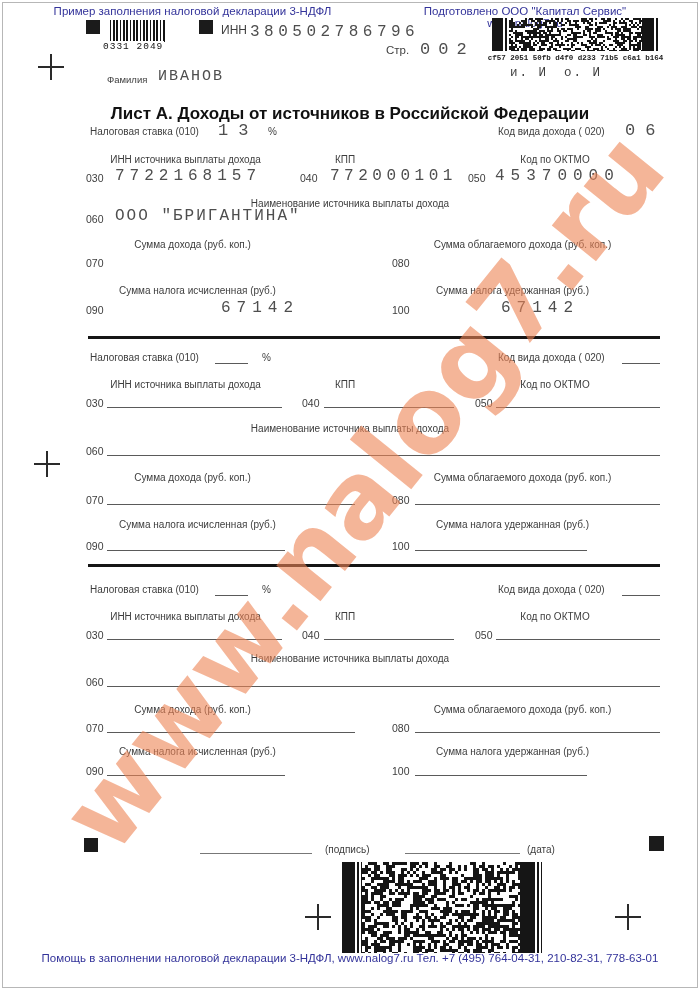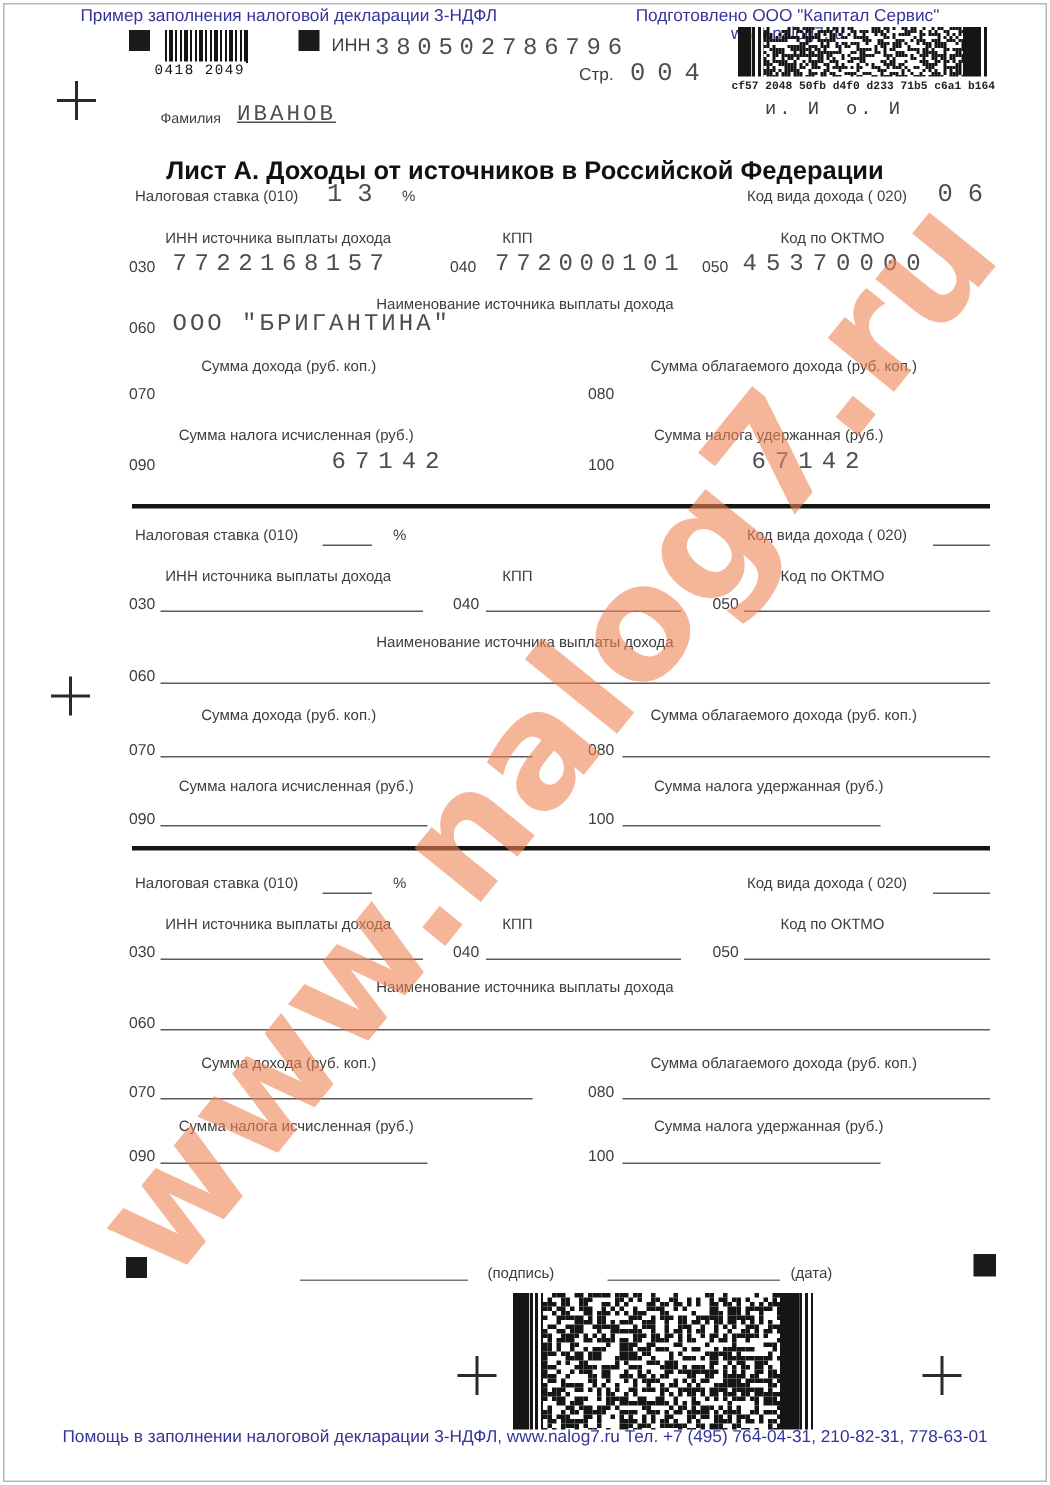--- a/index.html
+++ b/index.html
@@ -42,28 +42,28 @@
 <body>
 
 <div class="page">
   <div class="frame"></div>
 
   <div class="abs blue ctr" style="left: 45px; top: 5px; width: 295px; color: rgb(51, 51, 154);">Пример заполнения налоговой декларации 3-НДФЛ</div>
   <div class="abs blue ctr" style="left: 385px; top: 5px; width: 280px; color: rgb(51, 51, 154);">Подготовлено ООО "Капитал Сервис" www.nalog7.ru</div>
 
   <div class="abs sq" style="left:86px;top:20px;"></div>
   <div class="abs bc1d" style="left:110px;top:20px;width:56px;height:22px;"></div>
-  <div class="abs bcdigits" style="left:102px;top:41px;">0418 2049</div>
+  <div class="abs bcdigits" style="left:102px;top:41px;">0331 2049</div>
   <div class="abs sq" style="left:199px;top:20px;"></div>
   <div class="plus" style="left:38px;top:54px;"></div>
 
   <span class="abs" style="left:221px;top:23px;font-size:12px;color:#3f3f3f;">ИНН</span>
   <span class="abs val" style="left:250px;top:23px;letter-spacing:4.5px;">380502786796</span>
   <span class="abs" style="left:386px;top:44px;font-size:11.5px;color:#3f3f3f;">Стр.</span>
-  <span class="abs val big" style="left:420px;top:40px;letter-spacing:8px;">004</span>
+  <span class="abs val big" style="left:420px;top:40px;letter-spacing:8px;">002</span>
 
   <div class="abs bcwrap" style="left:492px;top:18px;width:168px;height:33px;">
     <div class="solidbar" style="width:9px;"></div>
     <div class="stripes" style="width:8px;"></div>
     <div class="noise"><svg width="133" height="33" xmlns="http://www.w3.org/2000/svg" fill="#151515">
           <rect x="2" y="0" width="2" height="2"></rect>
           <rect x="16" y="0" width="2" height="2"></rect>
           <rect x="20" y="0" width="2" height="2"></rect>
           <rect x="22" y="0" width="2" height="2"></rect>
           <rect x="26" y="0" width="2" height="2"></rect>
@@ -668,26 +668,26 @@
           <rect x="116" y="32" width="2" height="2"></rect>
           <rect x="118" y="32" width="2" height="2"></rect>
           <rect x="124" y="32" width="2" height="2"></rect>
           <rect x="126" y="32" width="2" height="2"></rect>
           <rect x="128" y="32" width="2" height="2"></rect>
           <rect x="132" y="32" width="2" height="2"></rect>
         </svg></div>
     <div class="solidbar" style="width:10px;"></div>
     <div class="stripes" style="width:8px;"></div>
   </div>
-  <div class="abs hex ctr" style="left:483px;top:54px;width:185px;">cf57 2048 50fb d4f0 d233 71b5 c6a1 b164</div>
+  <div class="abs hex ctr" style="left:483px;top:54px;width:185px;">cf57 2051 50fb d4f0 d233 71b5 c6a1 b164</div>
   <span class="abs mono-sm" style="left:510px;top:66px;">и. И</span>
   <span class="abs mono-sm" style="left:564px;top:66px;">о. И</span>
 
   <span class="abs" style="left:107px;top:74px;font-size:9.5px;color:#3d3d3d;">Фамилия</span>
-  <span class="abs val" style="left:158px;top:68px;font-size:15px;letter-spacing:2px;text-decoration:underline;">ИВАНОВ</span>
+  <span class="abs val" style="left:158px;top:68px;font-size:15px;letter-spacing:2px;">ИВАНОВ</span>
 
   <div class="abs btitle ctr" style="left:0;top:104px;width:700px;">Лист А. Доходы от источников в Российской Федерации</div>
 
   <span class="abs lbl" style="left:90px;top:126px;">Налоговая ставка (010)</span>
   <span class="abs val big" style="left:218px;top:121px;">13</span>
   <span class="abs lbl" style="left:268px;top:126px;">%</span>
   <span class="abs lbl" style="left:498px;top:126px;">Код вида дохода ( 020)</span>
   <span class="abs val big" style="left:625px;top:121px;">06</span>
 
   <div class="abs lbl ctr" style="left:88px;top:154px;width:195px;">ИНН источника выплаты дохода</div>

